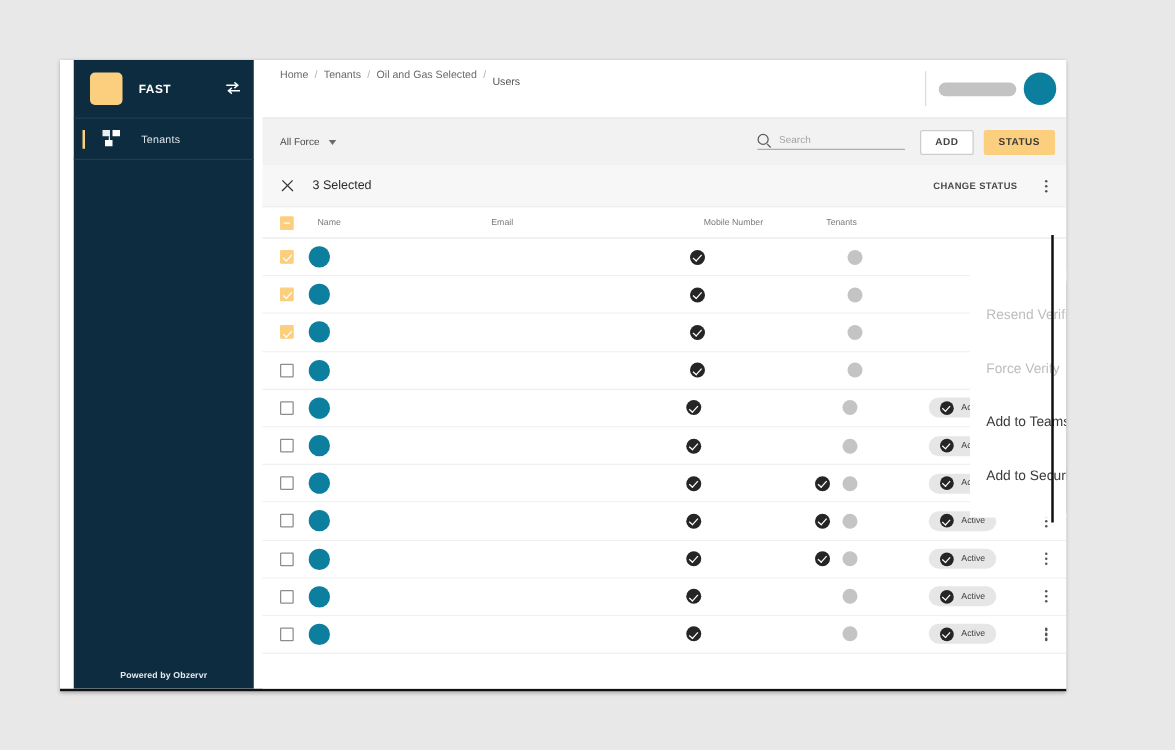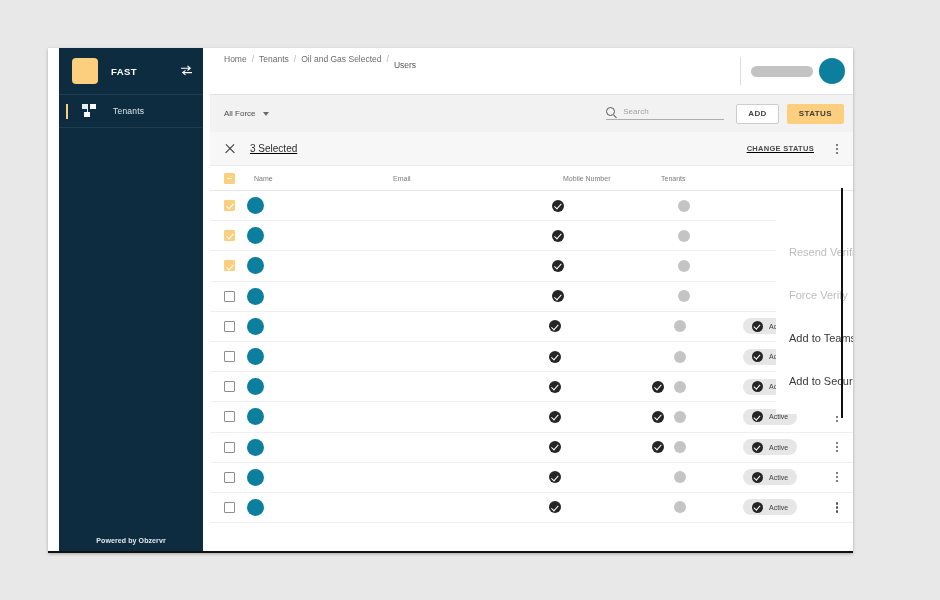--- a/index.html
+++ b/index.html
@@ -182,21 +182,20 @@
   #add-button { background: #fff; border: 1px solid #cdcdcd; color: #434343; }
   #create-button { background: #fbcf7e; border: 1px solid #fbcf7e; color: #3b3b3b; margin-left: 8px; }
 
   
   #selection-bar {
     height: 34px;
     display: flex; align-items: center;
     padding: 0 9px 0 14px;
     background: #f7f7f7;
     border-bottom: 1px solid #ececec;
-    text-decoration: underline;
   }
   .x-ico {
     width: 12px; height: 12px; position: relative; cursor: pointer; flex: 0 0 auto;
   }
   .x-ico::before, .x-ico::after {
     content: ""; position: absolute; left: 0; top: 5px;
     width: 12px; height: 1.4px; background: #333;
   }
   .x-ico::before { transform: rotate(45deg); }
   .x-ico::after { transform: rotate(-45deg); }

